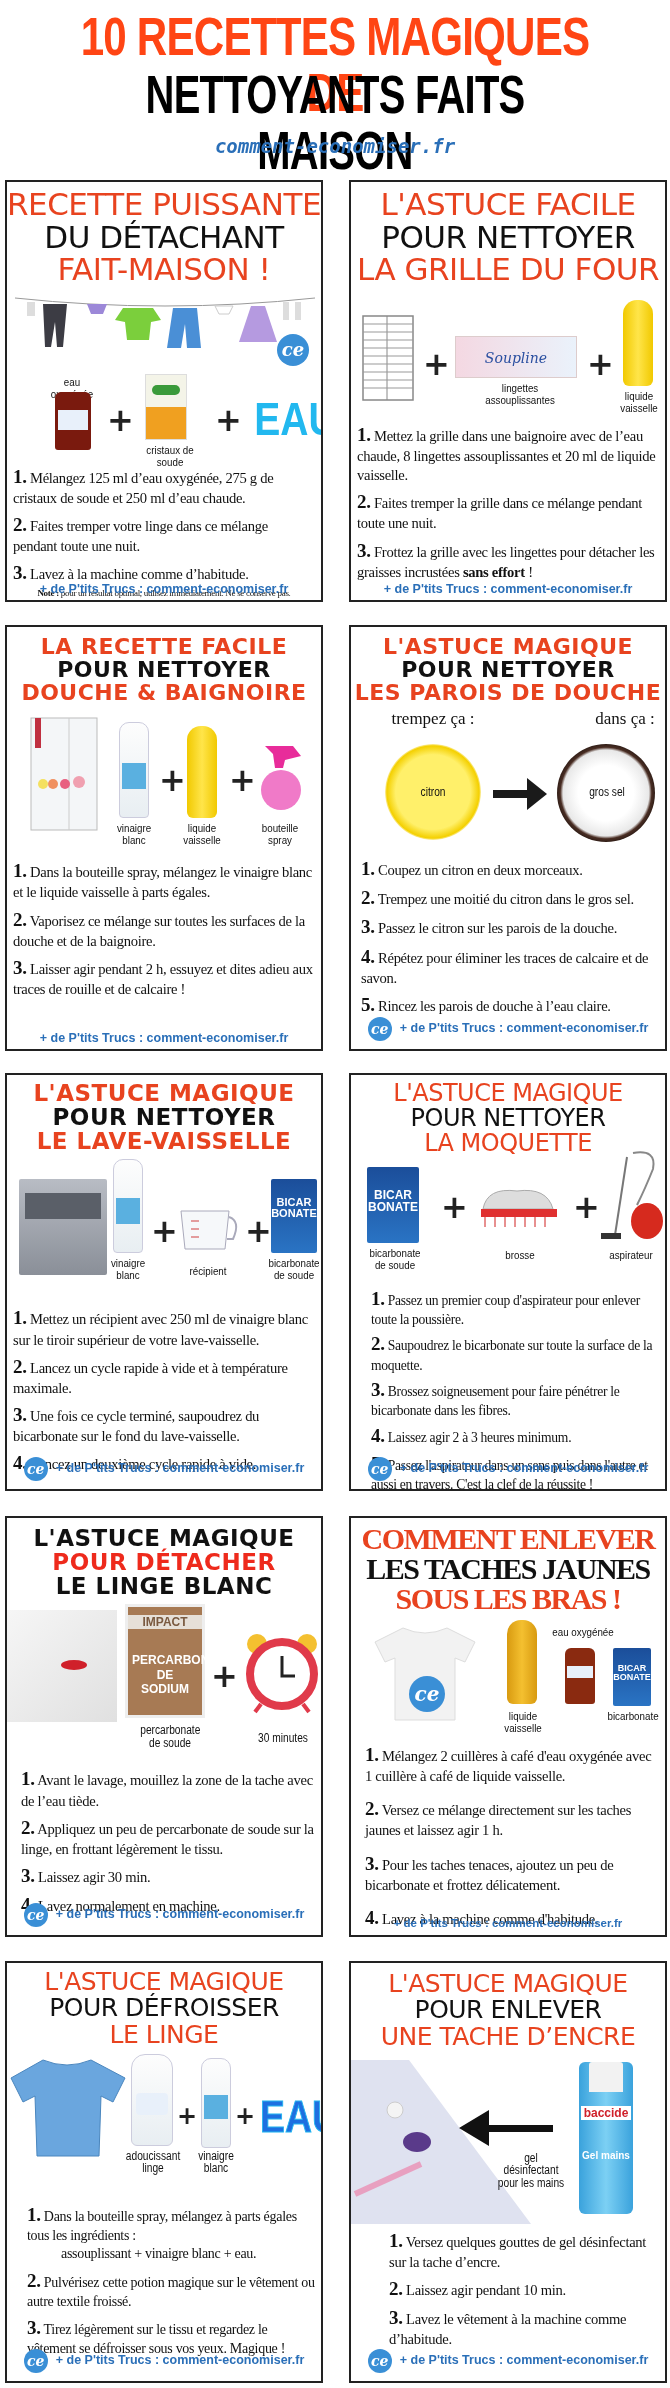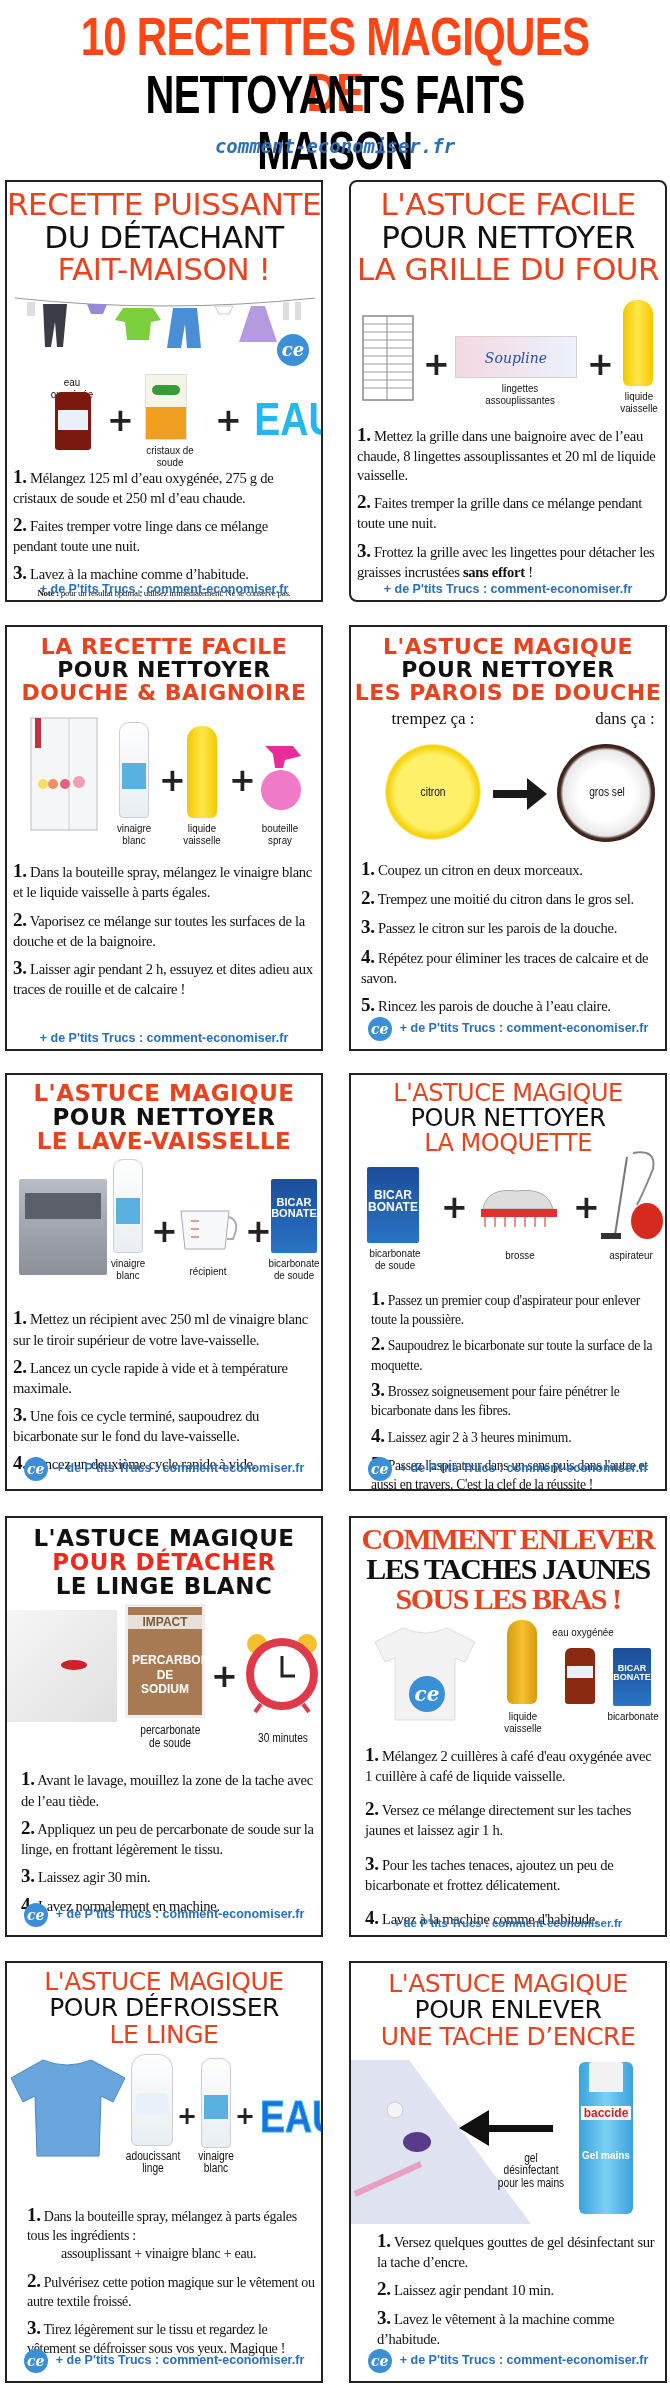--- a/index.html
+++ b/index.html
@@ -81,21 +81,21 @@
   </div>
   <div class="steps">
     <div class="st"><b class="n">1.</b> <span>Mélangez 125 ml d’eau oxygénée, 275 g de cristaux de soude et 250 ml d’eau chaude.</span></div>
     <div class="st"><b class="n">2.</b> <span>Faites tremper votre linge dans ce mélange pendant toute une nuit.</span></div>
     <div class="st"><b class="n">3.</b> <span>Lavez à la machine comme d’habitude.</span></div>
     <div class="note"><b>Note :</b> <span>pour un résultat optimal, utilisez immédiatement. Ne se conserve pas.</span></div>
   </div>
   <div class="foot"><span>+ de P'tits Trucs : comment-economiser.fr</span></div>
 </div>
 
-<div class="card" style="left:349px; top:180px; width:318px; height:422px;border-radius:8px;">
+<div class="card" style="left:349px; top:180px; width:318px; height:422px;">
   <div class="c-title t-thin" style="margin-top:6px;">
     <div class="red">L'ASTUCE FACILE</div>
     <div class="blk">POUR NETTOYER</div>
     <div class="red">LA GRILLE DU FOUR</div>
   </div>
   <div class="ill" style="height:126px;">
     <svg class="shape" style="left:2px; top:22px;" width="56" height="88" viewBox="0 0 56 88">
       <rect x="2" y="2" width="50" height="84" fill="none" stroke="#888" stroke-width="1.5"></rect>
       <line x1="26" y1="2" x2="26" y2="86" stroke="#888"></line>
       <g stroke="#999">
@@ -383,19 +383,19 @@
     <svg class="shape" style="left:108px; top:52px;" width="94" height="40" viewBox="0 0 94 40">
       <path d="M94 17 L30 17 L30 2 L0 20 L30 38 L30 24 L94 24 Z" fill="#111"></path>
     </svg>
     <div class="lbl" style="left:140px; top:96px; width:80px; font-size:12px;">gel désinfectant pour les mains</div>
     <div class="shape" style="left:228px; top:6px; width:54px; height:152px; border-radius:6px; background:linear-gradient(90deg,#3aa2dc,#7cd0f4,#3aa2dc); text-align:center; font-family:'Liberation Sans',sans-serif; font-weight:bold;">
       <div style="height:30px; background:#f2f2f2; margin:0 10px; border-radius:3px 3px 0 0;"></div>
       <div style="background:#fff; color:#d0202a; font-size:12px; margin:14px 2px 0 2px;">baccide</div>
       <div style="color:#fff; font-size:10px; margin-top:30px;">Gel mains</div>
     </div>
   </div>
-  <div class="steps" style="padding-left:26px;">
+  <div class="steps" style="padding-left:38px;">
     <div class="st"><b class="n">1.</b> <span>Versez quelques gouttes de gel désinfectant sur la tache d’encre.</span></div>
     <div class="st"><b class="n">2.</b> <span>Laissez agir pendant 10 min.</span></div>
     <div class="st"><b class="n">3.</b> <span>Lavez le vêtement à la machine comme d’habitude.</span></div>
   </div>
   <div class="foot" style="bottom:8px;"><span class="ce">ce</span><span>+ de P'tits Trucs : comment-economiser.fr</span></div>
 </div>
 
 </body></html>

